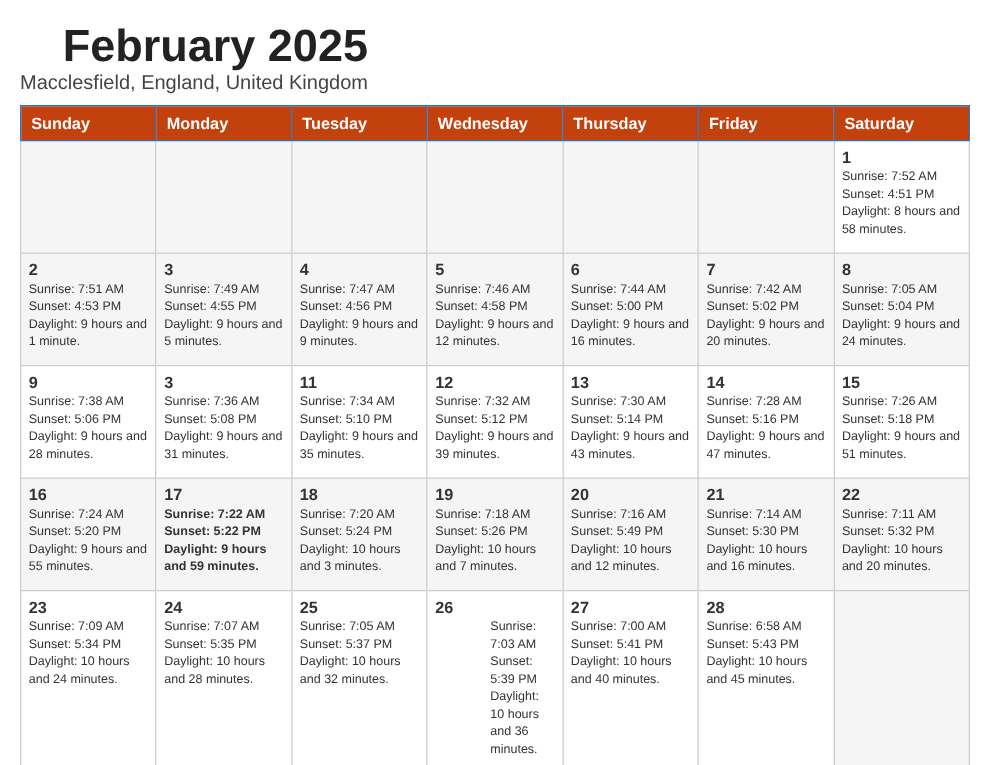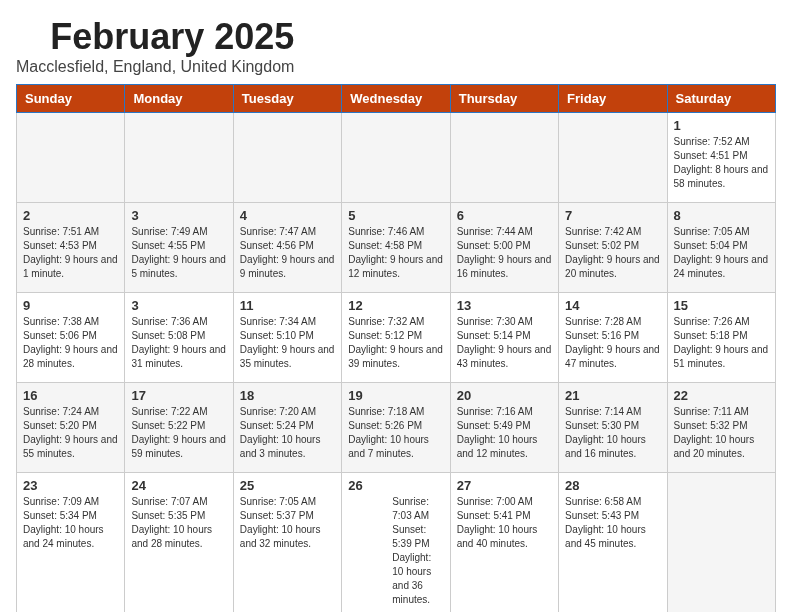--- a/index.html
+++ b/index.html
@@ -208,21 +208,21 @@
       </tr>
       <tr class="row-even">
         <td>
           <span class="day-number">16</span>
           <div class="day-info" style="white-space: pre-line;">Sunrise: 7:24 AM
 Sunset: 5:20 PM
 Daylight: 9 hours and 55 minutes.</div>
         </td>
         <td>
           <span class="day-number">17</span>
-          <div class="day-info" style="white-space: pre-line;">Sunrise: 7:22 AM
+          <div class="day-info" style="white-space: pre-line; font-weight: bold;">Sunrise: 7:22 AM
 Sunset: 5:22 PM
 Daylight: 9 hours and 59 minutes.</div>
         </td>
         <td>
           <span class="day-number">18</span>
           <div class="day-info" style="white-space: pre-line;">Sunrise: 7:20 AM
 Sunset: 5:24 PM
 Daylight: 10 hours and 3 minutes.</div>
         </td>
         <td>

